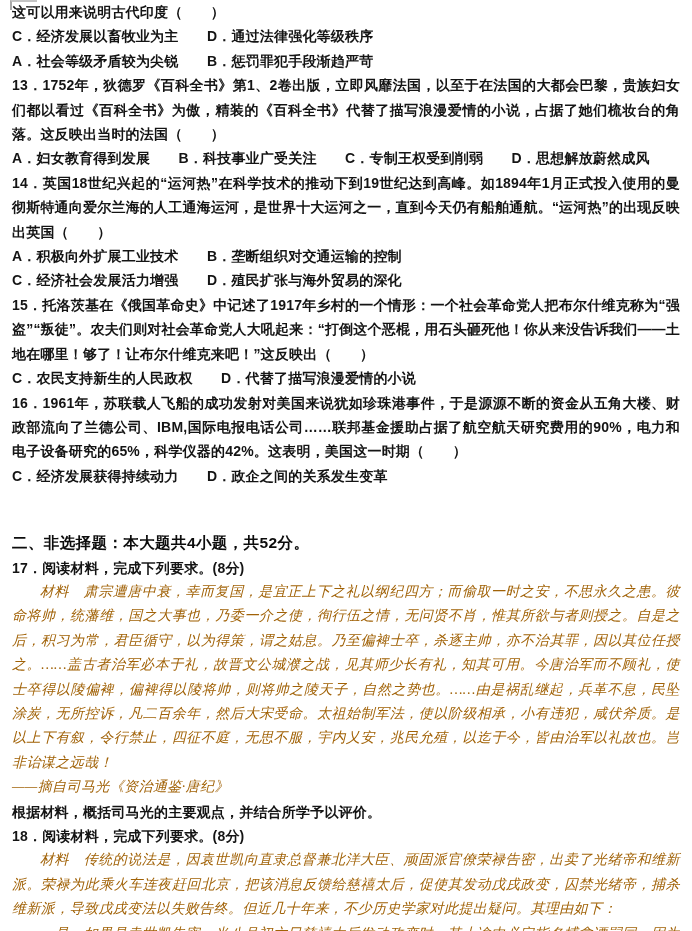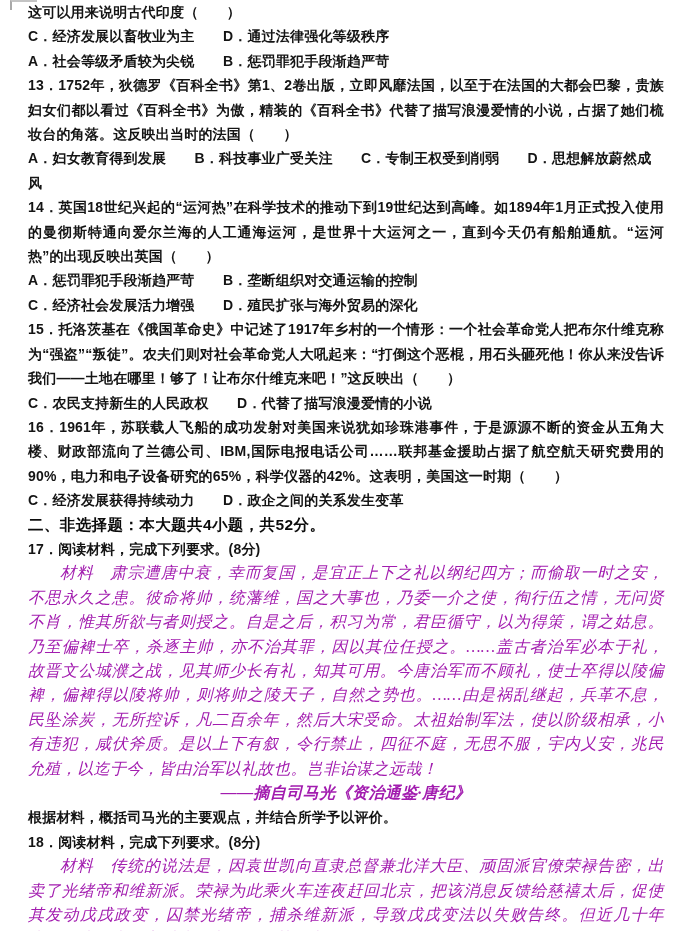--- a/index.html
+++ b/index.html
@@ -11,52 +11,53 @@
     width: 692px;
     height: 931px;
     overflow: hidden;
     position: relative;
   }
   .page {
     position: absolute;
     left: 0; top: 0;
     width: 692px;
     height: 931px;
-    padding: 0 28px;
+    padding: 0 12px;
     box-sizing: border-box;
     color: #161616;
   }
   p { margin: 0; }
   
   .t {
     font-family: "Liberation Sans", sans-serif;
     font-size: 14px;
     font-weight: 600;
     line-height: 24.4px;
     letter-spacing: 0.2px;
     color: #141414;
   }
   
   .kai {
     font-family: "Liberation Serif", serif;
     font-style: italic;
     font-weight: 400;
-    font-size: 16px;
+    font-size: 14px;
     line-height: 24.4px;
     letter-spacing: 0.4px;
-    color: #a21caf;
+    color: #a16207;
   }
   .just { text-align: justify; }
   .indent { text-indent: 2em; }
-  .right { text-align: center; font-weight: bold; }
+  .right { text-align: left; }
   .heading {
     font-weight: 700;
     font-size: 15.5px;
     letter-spacing: 0.4px;
     color: #0c0c0c;
+    margin-top: 43px;
   }
   
   .scan-mark {
     position: absolute;
     left: 10px;
     top: 0;
     width: 27px;
     height: 10px;
     border-left: 2px solid #a9a9a9;
     border-top: 2px solid #c4c4c4;
@@ -70,21 +71,21 @@
   <div class="scan-mark"></div>
 
   <p class="t">这可以用来说明古代印度（　　）</p>
   <p class="t">C．经济发展以畜牧业为主　　D．通过法律强化等级秩序</p>
   <p class="t">A．社会等级矛盾较为尖锐　　B．惩罚罪犯手段渐趋严苛</p>
 
   <p class="t just">13．1752年，狄德罗《百科全书》第1、2卷出版，立即风靡法国，以至于在法国的大都会巴黎，贵族妇女们都以看过《百科全书》为傲，精装的《百科全书》代替了描写浪漫爱情的小说，占据了她们梳妆台的角落。这反映出当时的法国（　　）</p>
   <p class="t">A．妇女教育得到发展　　B．科技事业广受关注　　C．专制王权受到削弱　　D．思想解放蔚然成风</p>
 
   <p class="t just">14．英国18世纪兴起的“运河热”在科学技术的推动下到19世纪达到高峰。如1894年1月正式投入使用的曼彻斯特通向爱尔兰海的人工通海运河，是世界十大运河之一，直到今天仍有船舶通航。“运河热”的出现反映出英国（　　）</p>
-  <p class="t">A．惩罚罪犯手段渐趋严苛　　B．垄断组织对交通运输的控制</p>
+  <p class="t">A．积极向外扩展工业技术　　B．垄断组织对交通运输的控制</p>
   <p class="t">C．经济社会发展活力增强　　D．殖民扩张与海外贸易的深化</p>
 
   <p class="t just">15．托洛茨基在《俄国革命史》中记述了1917年乡村的一个情形：一个社会革命党人把布尔什维克称为“强盗”“叛徒”。农夫们则对社会革命党人大吼起来：“打倒这个恶棍，用石头砸死他！你从来没告诉我们——土地在哪里！够了！让布尔什维克来吧！”这反映出（　　）</p>
   <p class="t">C．农民支持新生的人民政权　　D．代替了描写浪漫爱情的小说</p>
 
   <p class="t just">16．1961年，苏联载人飞船的成功发射对美国来说犹如珍珠港事件，于是源源不断的资金从五角大楼、财政部流向了兰德公司、IBM,国际电报电话公司……联邦基金援助占据了航空航天研究费用的90%，电力和电子设备研究的65%，科学仪器的42%。这表明，美国这一时期（　　）</p>
   <p class="t">C．经济发展获得持续动力　　D．政企之间的关系发生变革</p>
 
   <p class="t heading">二、非选择题：本大题共4小题，共52分。</p>
 

